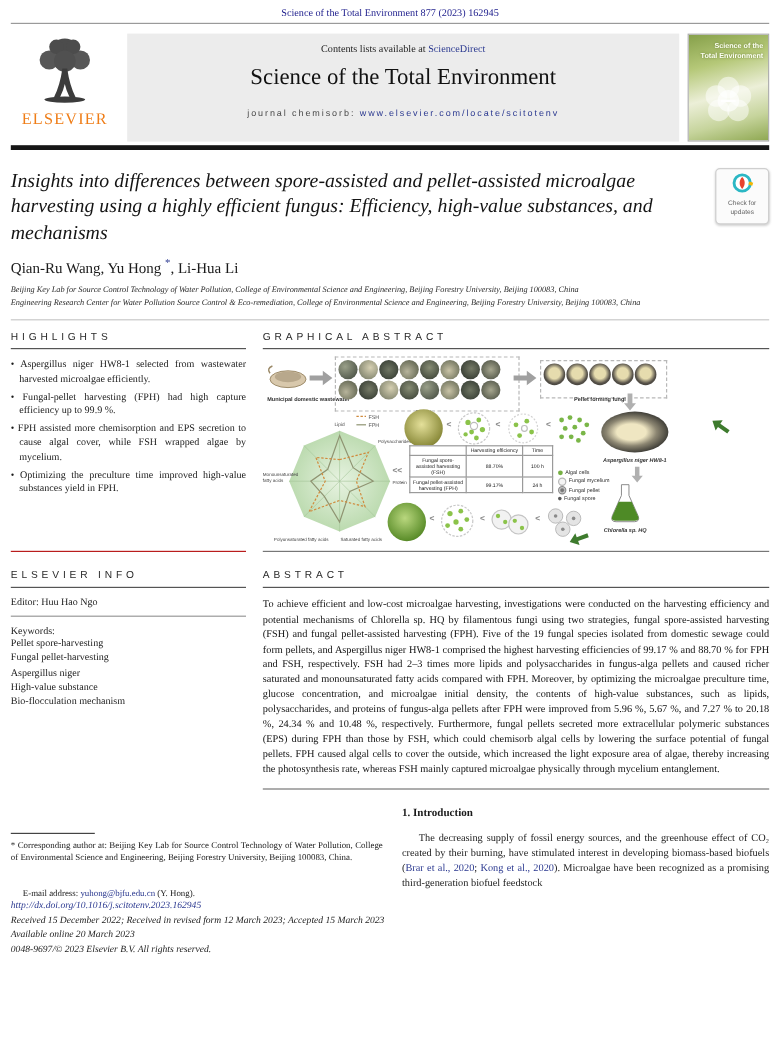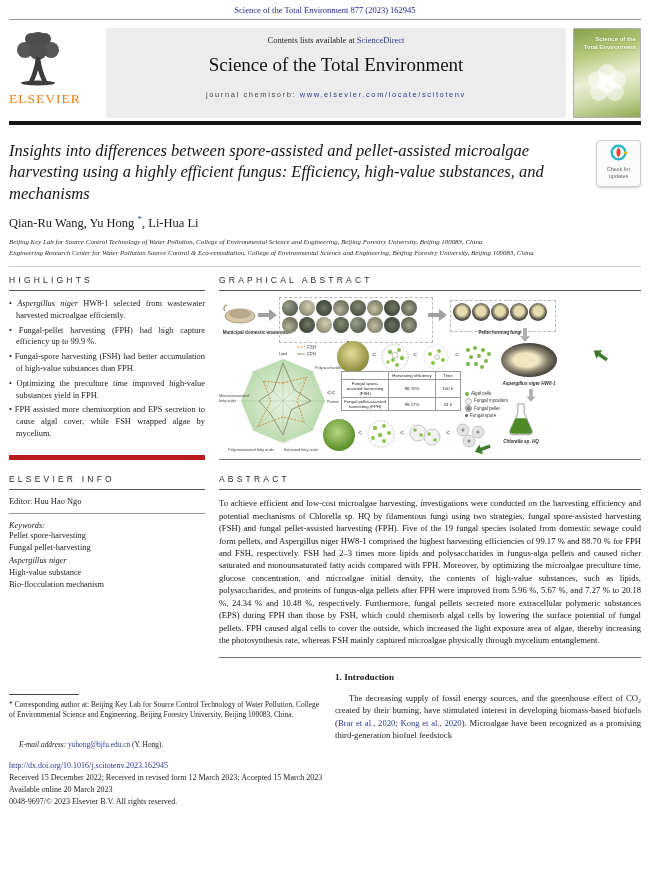--- a/index.html
+++ b/index.html
@@ -3,21 +3,21 @@
 <meta charset="utf-8">
 <style>
   html,body{margin:0;padding:0;background:#888;}
   .page{position:relative;width:650px;height:870px;margin:0 auto;background:#fff;
         font-family:"Liberation Serif",serif;color:#1a1a1a;overflow:hidden;}
   .inner{padding:0 9px;}
   .citation{padding-top:5px;text-align:center;font-size:8.5px;color:#23238f;}
   .top-rule{border-top:1px solid #9a9a9a;margin-top:4px;}
   
   .header{display:flex;align-items:stretch;height:90px;margin-top:8px;}
-  .logo{width:90px;display:flex;flex-direction:column;padding-top:1px;}
+  .logo{width:90px;display:flex;flex-direction:column;align-items:center;padding-top:1px;}
   .logo-text{font-size:13.5px;color:#ef7d17;letter-spacing:1px;margin-top:0;}
   .band{flex:1;background:#ececec;margin:0 7px;text-align:center;padding-top:7px;}
   .contents{font-size:8.5px;color:#222;}
   .link{color:#2b3990;cursor:pointer;text-decoration:none;}
   .jtitle{font-size:19px;margin-top:9px;color:#111;}
   .homepage{font-size:7.5px;font-family:"Liberation Sans",sans-serif;letter-spacing:1.6px;color:#4a4a4a;margin-top:14px;}
   .cover{width:66px;position:relative;border:1px solid #b0b0b0;overflow:hidden;
          background:linear-gradient(165deg,#86a04a 0%,#b5c878 28%,#ecefd8 55%,#c6d49c 78%,#8fa852 100%);}
   .cover-t{font-family:"Liberation Sans",sans-serif;font-size:6px;font-weight:bold;color:#fdfff2;
            text-align:right;padding:7px 4px 0 0;line-height:1.25;text-shadow:0 0 2px #6a7f3a;}
@@ -27,29 +27,29 @@
   h1{flex:1;margin:0;font-size:16.5px;font-weight:normal;line-height:1.3;color:#141414;font-style:italic;}
   .badge{width:43px;height:42px;border:1px solid #cfcfcf;border-radius:4px;background:#fbfbfb;
          text-align:center;padding-top:3px;box-shadow:0 1px 2px rgba(0,0,0,.18);}
   .badge-txt{font-family:"Liberation Sans",sans-serif;font-size:5.5px;color:#666;line-height:1.3;margin-top:1px;}
   .authors{margin-top:10px;font-size:12.5px;}
   .auth-star{color:#2b3990;vertical-align:super;font-size:9px;}
   .affils{margin-top:6px;font-style:italic;font-size:6.9px;line-height:1.5;color:#2a2a2a;}
   .thin-rule{border-top:1px solid #c9c9c9;margin-top:8px;}
   
   .cols-top{display:flex;gap:14px;margin-top:8px;align-items:stretch;}
-  .hl-col{width:196px;border-bottom:5px solid #b91c1c;}
+  .hl-col{width:196px;border-bottom:1px solid #b91c1c;}
   .ga-col{flex:1;border-bottom:1px solid #777;}
   .sec-h{margin:0;font-family:"Liberation Sans",sans-serif;font-size:8.5px;font-weight:normal;
          letter-spacing:3.2px;color:#2a2a2a;}
   .sec-rule{border-top:1px solid #555;margin-top:5px;}
   .hl-list{margin:7px 0 0;padding:0;list-style:none;font-size:8.4px;line-height:1.4;text-align:justify;}
   .hl-list li{padding-left:7px;text-indent:-7px;margin-bottom:3px;}
   .hl-list li::before{content:"\2022  ";}
-  .em{font-style:italic;}
+  .em{}
   
   .ga-canvas{position:relative;height:162px;margin-top:6px;font-family:"Liberation Sans",sans-serif;}
   .abs{position:absolute;}
   .ga-label{position:absolute;font-size:4.6px;font-weight:bold;color:#333;text-align:center;line-height:1.2;}
   .it{font-style:italic;}
   .dash-box{position:absolute;border:1px dashed #b8b8b8;display:flex;flex-wrap:wrap;
             align-content:flex-start;padding:2px;gap:1px;}
   .dish{width:16px;height:16px;border-radius:50%;}
   .d1{background:radial-gradient(circle at 35% 35%,#9aa089,#3d443a);}
   .d2{background:radial-gradient(circle at 60% 40%,#d6d0b2,#6b705c);}
@@ -91,21 +91,21 @@
   
   .cols-bottom{display:flex;gap:16px;margin-top:14px;}
   .fn-col{width:310px;padding-top:22px;}
   .fn-rule{width:70px;border-top:1px solid #444;margin-bottom:5px;}
   .fn-text{font-size:7.4px;line-height:1.45;text-align:justify;color:#222;}
   .fn-email{font-size:7.4px;margin-top:19px;padding-left:10px;}
   .intro-col{flex:1;}
   .intro-h{margin:0 0 10px;font-size:9.2px;font-weight:bold;}
   .intro-p{margin:0;font-size:8.6px;line-height:1.45;text-align:justify;text-indent:14px;}
   
-  .footer{margin-top:11px;font-size:8px;line-height:1.5;color:#222;}
+  .footer{font-size:8px;line-height:1.5;color:#222;font-style:italic;}
 </style>
 </head>
 <body>
 
 <div class="page">
  <div class="inner">
 
   <div class="citation">Science of the Total Environment 877 (2023) 162945</div>
   <div class="top-rule"></div>
 
@@ -170,23 +170,22 @@
 
   <div class="thin-rule"></div>
 
   <div class="cols-top">
     <div class="hl-col">
       <h2 class="sec-h">HIGHLIGHTS</h2>
       <div class="sec-rule"></div>
       <ul class="hl-list">
         <li><span class="em">Aspergillus niger</span><span> HW8-1 selected from wastewater harvested microalgae efficiently.</span></li>
         <li><span>Fungal-pellet harvesting (FPH) had high capture efficiency up to 99.9 %.</span></li>
-        <li><span>Fungal-spore harvesting (FSH) had better accumulation of high-value substances than FPH.</span></li>
+        <li><span>FPH assisted more chemisorption and EPS secretion to cause algal cover, while FSH wrapped algae by mycelium.</span></li>
         <li><span>Optimizing the preculture time improved high-value substances yield in FPH.</span></li>
-        <li><span>FPH assisted more chemisorption and EPS secretion to cause algal cover, while FSH wrapped algae by mycelium.</span></li>
       </ul>
     </div>
 
     <div class="ga-col">
       <h2 class="sec-h">GRAPHICAL ABSTRACT</h2>
       <div class="sec-rule"></div>
 
       <div class="ga-canvas">
 
         <svg class="abs" style="left:2px;top:5px;" width="36" height="24" viewBox="0 0 36 24">

